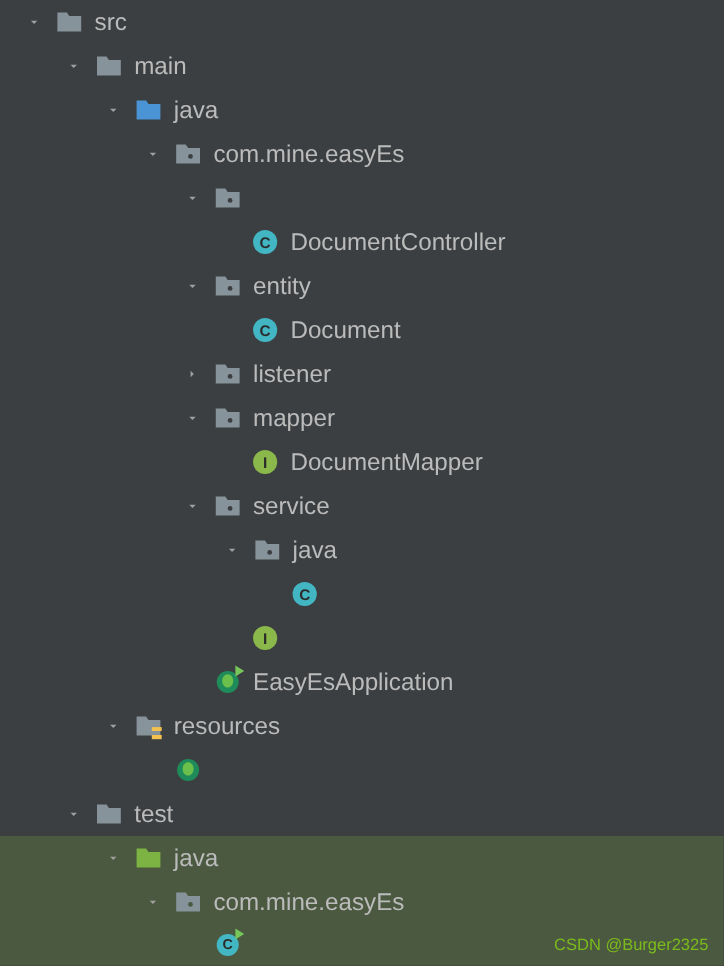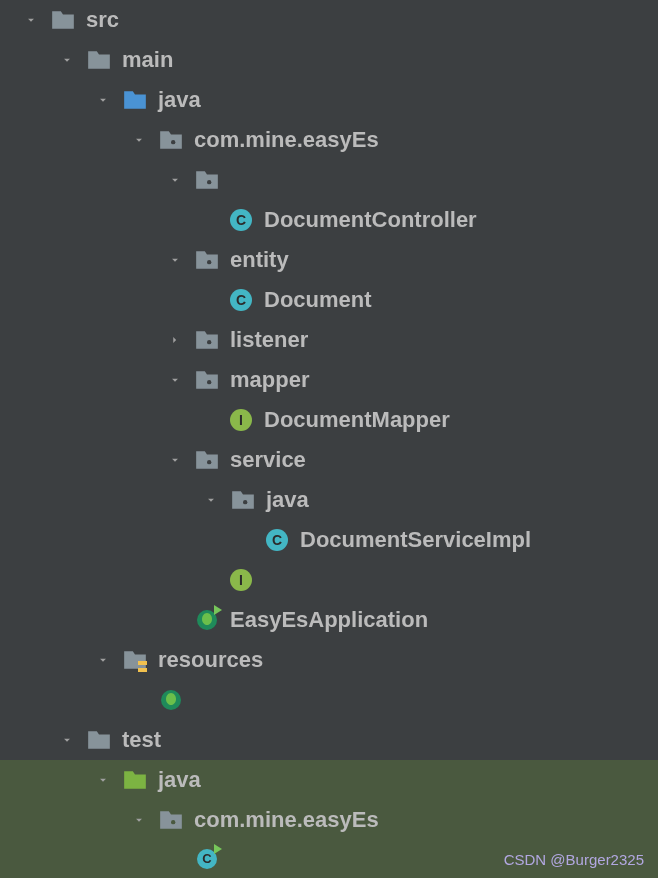--- a/index.html
+++ b/index.html
@@ -46,22 +46,22 @@
       right: 1px; bottom: 1px;
       width: 9px; height: 11px;
       background: linear-gradient(to bottom, #f2c14e 0 33%, transparent 33% 66%, #f2c14e 66% 100%);
     }
     .circle { width: 22px; height: 22px; border-radius: 50%; display:flex; align-items:center; justify-content:center; font-weight:700; font-size:14px; color:#2b2b2b; margin-right:10px; flex-shrink:0; }
     .circle.c { background:#43b6c4; }
     .circle.i { background:#8ab84a; }
     .spring-icon { width:26px; height:26px; margin-right:8px; flex-shrink:0; position:relative; display:flex; align-items:center; justify-content:center; }
     .spring-icon svg { width:24px; height:24px; }
     .spring-icon.run::after { content:""; position:absolute; top:-2px; right:-2px; width:0; height:0; border-left:8px solid #77c65a; border-top:5px solid transparent; border-bottom:5px solid transparent; }
-    .watermark { position:absolute; right:14px; bottom:10px; color:#c4b5fd; font-size:15px; opacity:0.85; }
-    .lbl { color:#bbbbbb;font-weight:bold; }
+    .watermark { position:absolute; right:14px; bottom:10px; color:#84cc16; font-size:15px; opacity:0.85; }
+    .lbl { color:#bbbbbb; }
   </style>
 </head>
 <body>
 
 <div class="tree-row">
   <span class="spacer" style="width:20px"></span>
   <span class="chevron">
       <svg viewBox="0 0 24 24">
         <path d="M7 10l5 5 5-5z"></path>
       </svg>
@@ -229,21 +229,20 @@
         <path d="M10 4H2v16h20V7H12l-2-3z"></path>
         <circle cx="14" cy="14" r="2" fill="#3c3f41"></circle>
       </svg>
     </span>
   <span class="lbl">java</span>
 </div>
 
 <div class="tree-row">
   <span class="spacer" style="width:264px"></span>
   <span class="circle c">C</span>
-  <span class="lbl">DocumentServiceImpl</span>
 </div>
 
 <div class="tree-row">
   <span class="spacer" style="width:228px"></span>
   <span class="circle i">I</span>
 </div>
 
 <div class="tree-row">
   <span class="spacer" style="width:192px"></span>
   <span class="spring-icon run">

